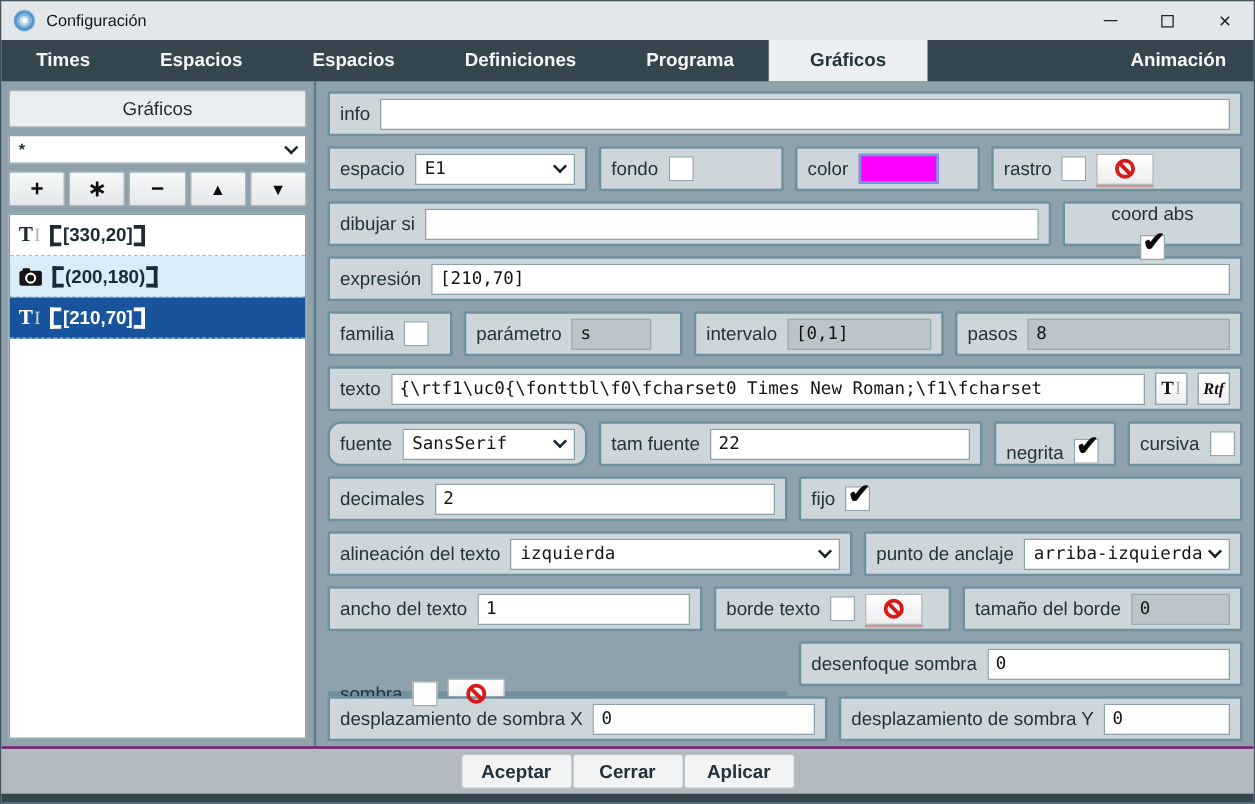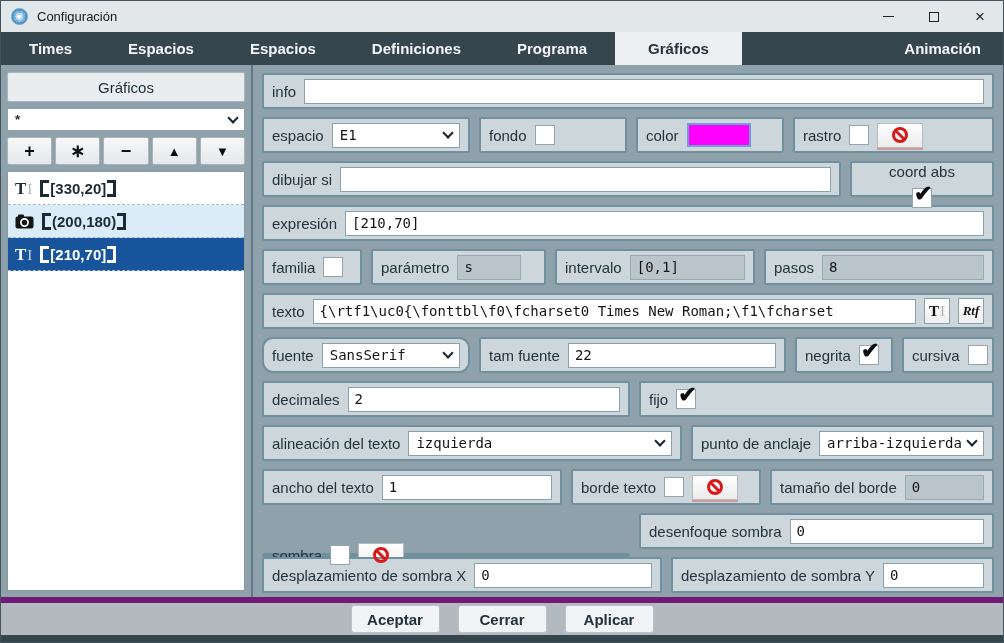--- a/index.html
+++ b/index.html
@@ -125,22 +125,22 @@
     width:26px; height:26px; background:linear-gradient(#ffffff,#efefef);
     border:1px solid #8aa0ab; display:flex; align-items:center; justify-content:center;
     font-family:"Liberation Serif", serif; font-size:15px; font-weight:bold; color:#111;
     cursor:default; flex:0 0 auto;
   }
   .mini-btn .ibeam { font-weight:normal; color:#b4b4b4; margin-left:1px; }
   .mini-btn.rtf { font-style:italic; font-size:13px; }
 
   
   .footer {
-    height:38px; flex:0 0 auto; background:#b2babf; border-top:6px solid #701a75;
-    display:flex; align-items:center; justify-content:center; gap:18px;
+    height:38px; flex:0 0 auto; background:#b2babf; border-top:2px solid #701a75;
+    display:flex; align-items:center; justify-content:center; 
   }
   .footer-btn {
     width:89px; height:28px; background:#f1f3f4; border:1px solid #bac1c5; border-radius:3px;
     display:flex; align-items:center; justify-content:center;
     font-size:15px; font-weight:bold; color:#22313a; cursor:default;
   }
   .bottomstrip { height:7px; flex:0 0 auto; background:#36464e; }
 
   svg { display:block; }
 </style>
@@ -306,21 +306,21 @@
         <span class="lbl">fuente</span>
         <div class="sel grow">
           <span>SansSerif</span>
           <span class="chev"></span>
         </div>
       </div>
       <div class="cell" style="width:307px;">
         <span class="lbl">tam fuente</span>
         <span class="txt grow">22</span>
       </div>
-      <div class="cell" style="width:98px;">
+      <div class="cell" style="width:98px;align-items:flex-end;">
         <span class="lbl">negrita</span>
         <span class="cb">
             <span class="mark">✔</span>
           </span>
       </div>
       <div class="cell grow">
         <span class="lbl">cursiva</span>
         <span class="cb">
             <span class="mark"></span>
           </span>

